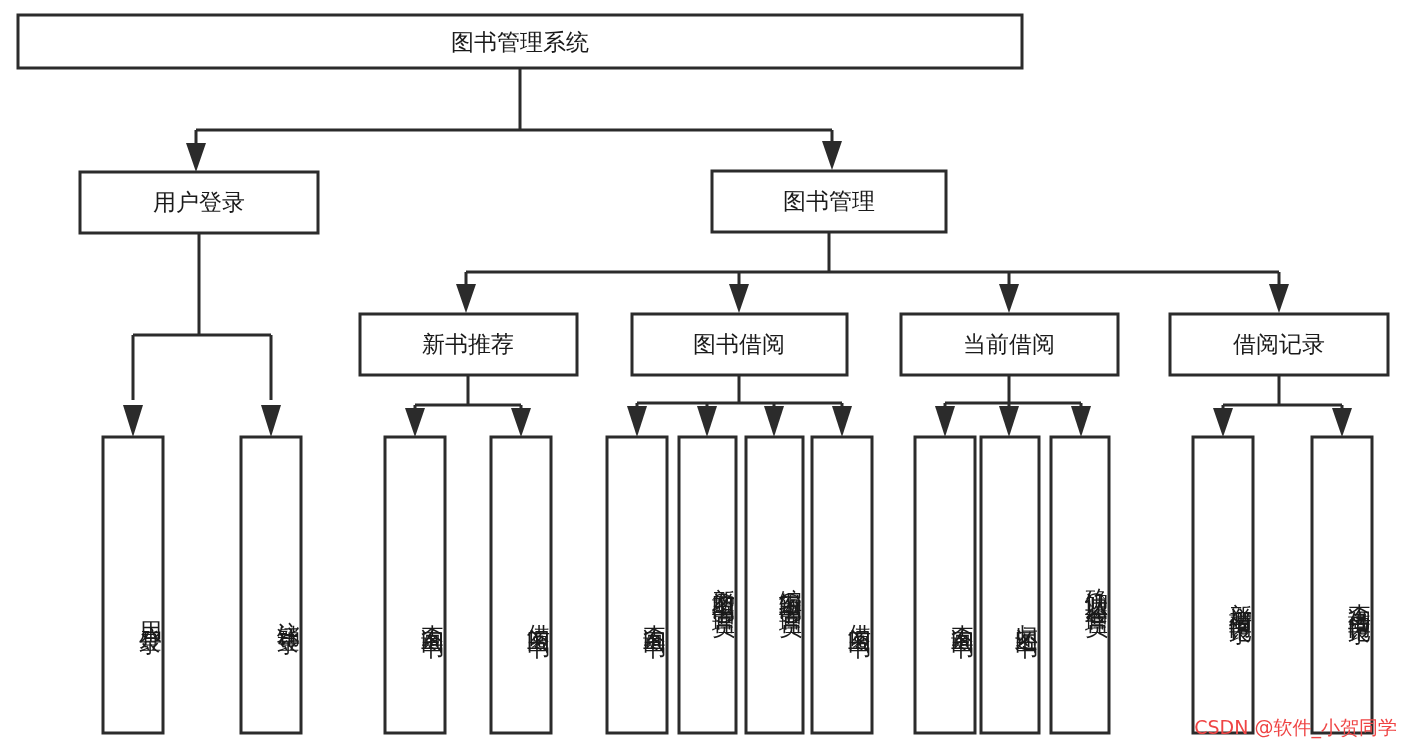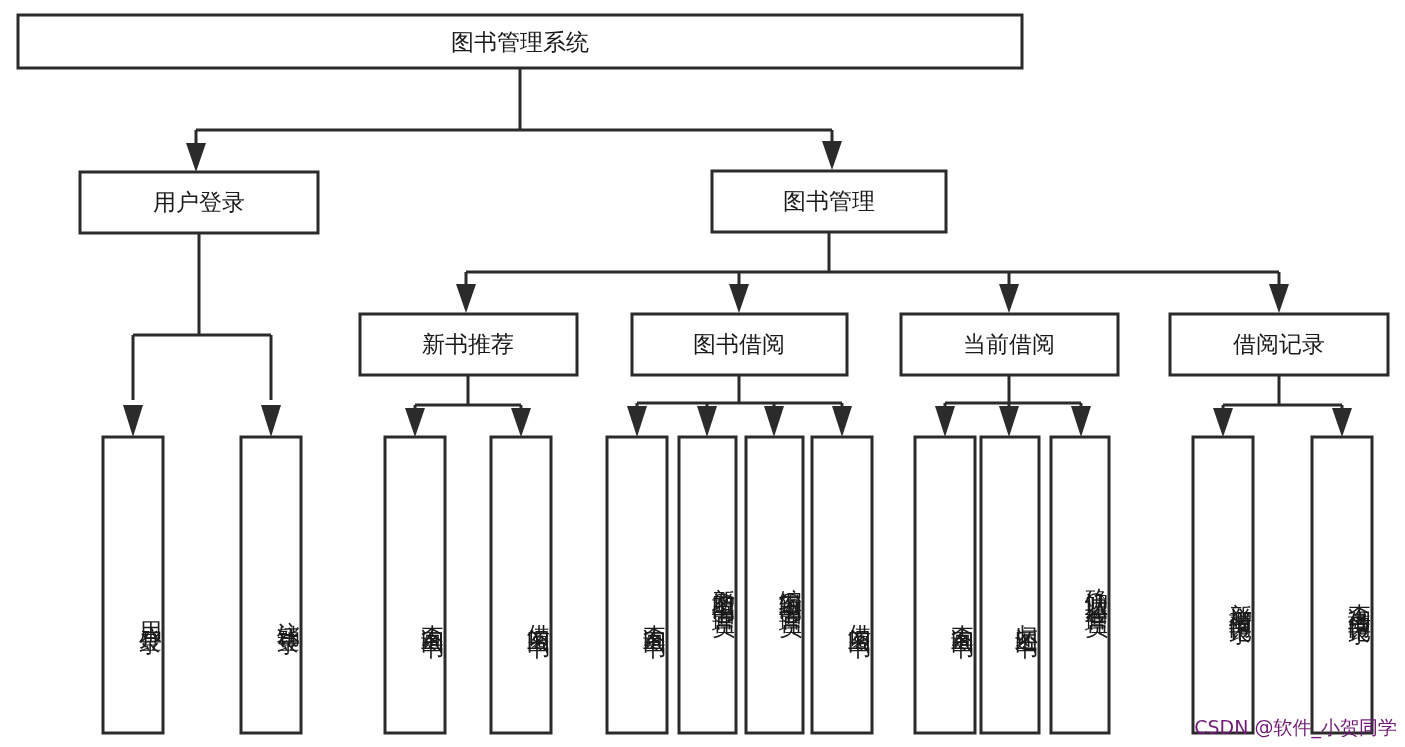--- a/index.html
+++ b/index.html
@@ -67,21 +67,21 @@
     align-items: flex-start;
     justify-content: center;
     pointer-events: none;
   }
   .watermark {
     position: absolute;
     right: 8px;
     bottom: 6px;
     font-family: "DejaVu Sans", "Liberation Sans", sans-serif;
     font-size: 19px;
-    color: #701a75;
+    color: #ef4444;
     white-space: nowrap;
   }
 </style>
 </head>
 <body>
 
 <div id="diagram-root">
 
   <svg id="tree-svg" viewBox="0 0 1405 747">
     <defs>

